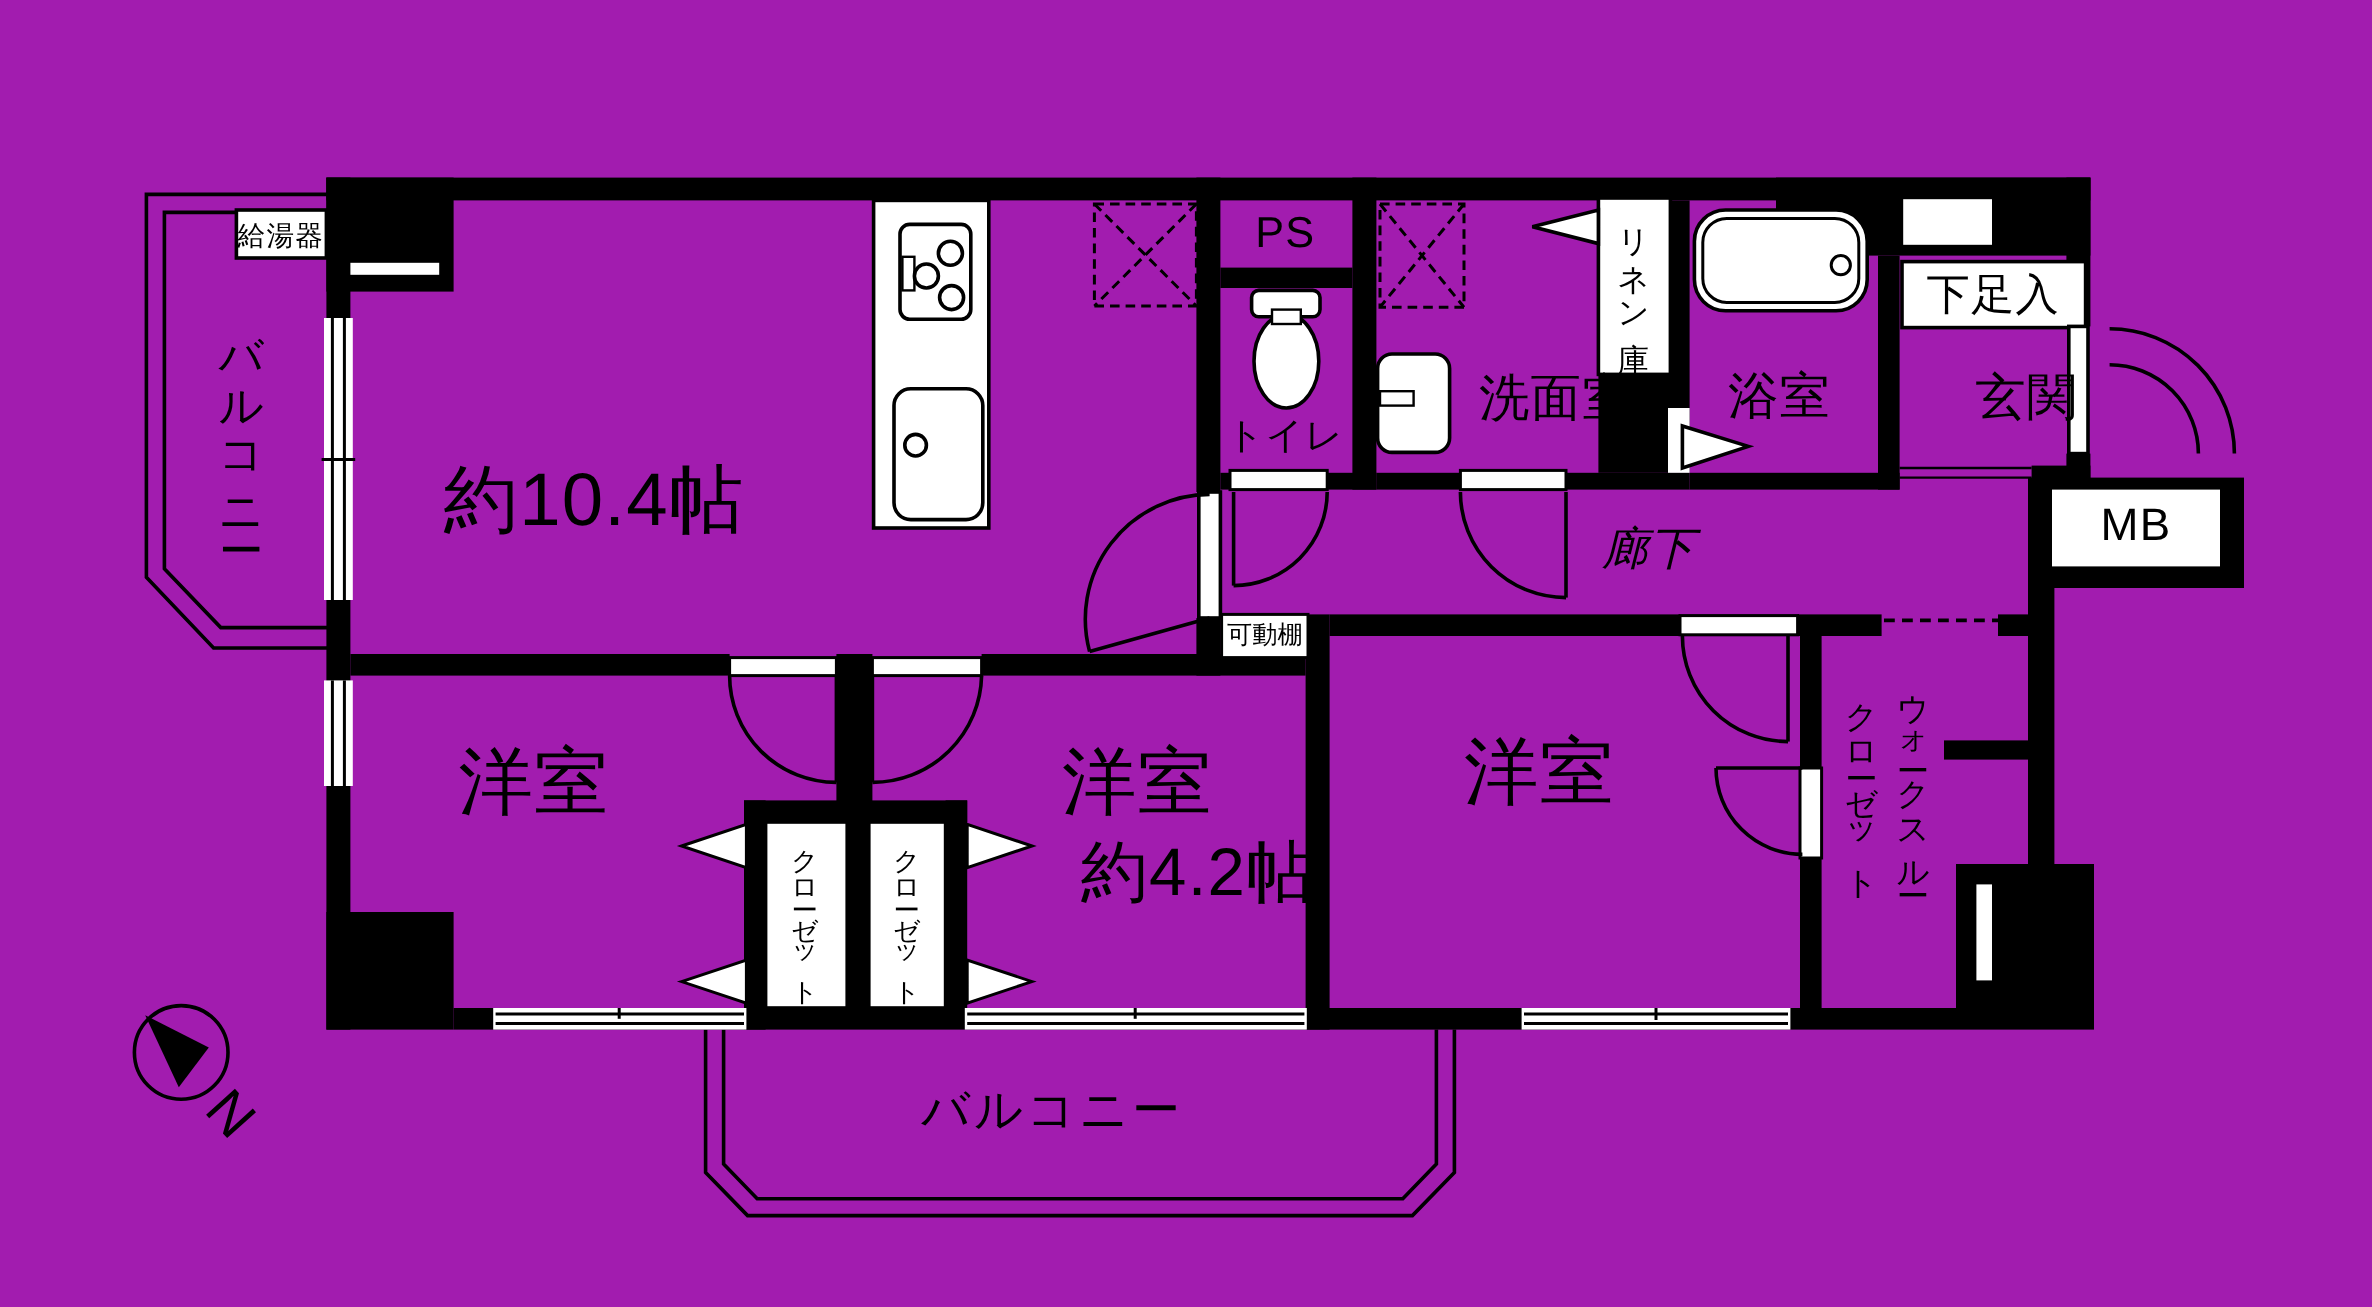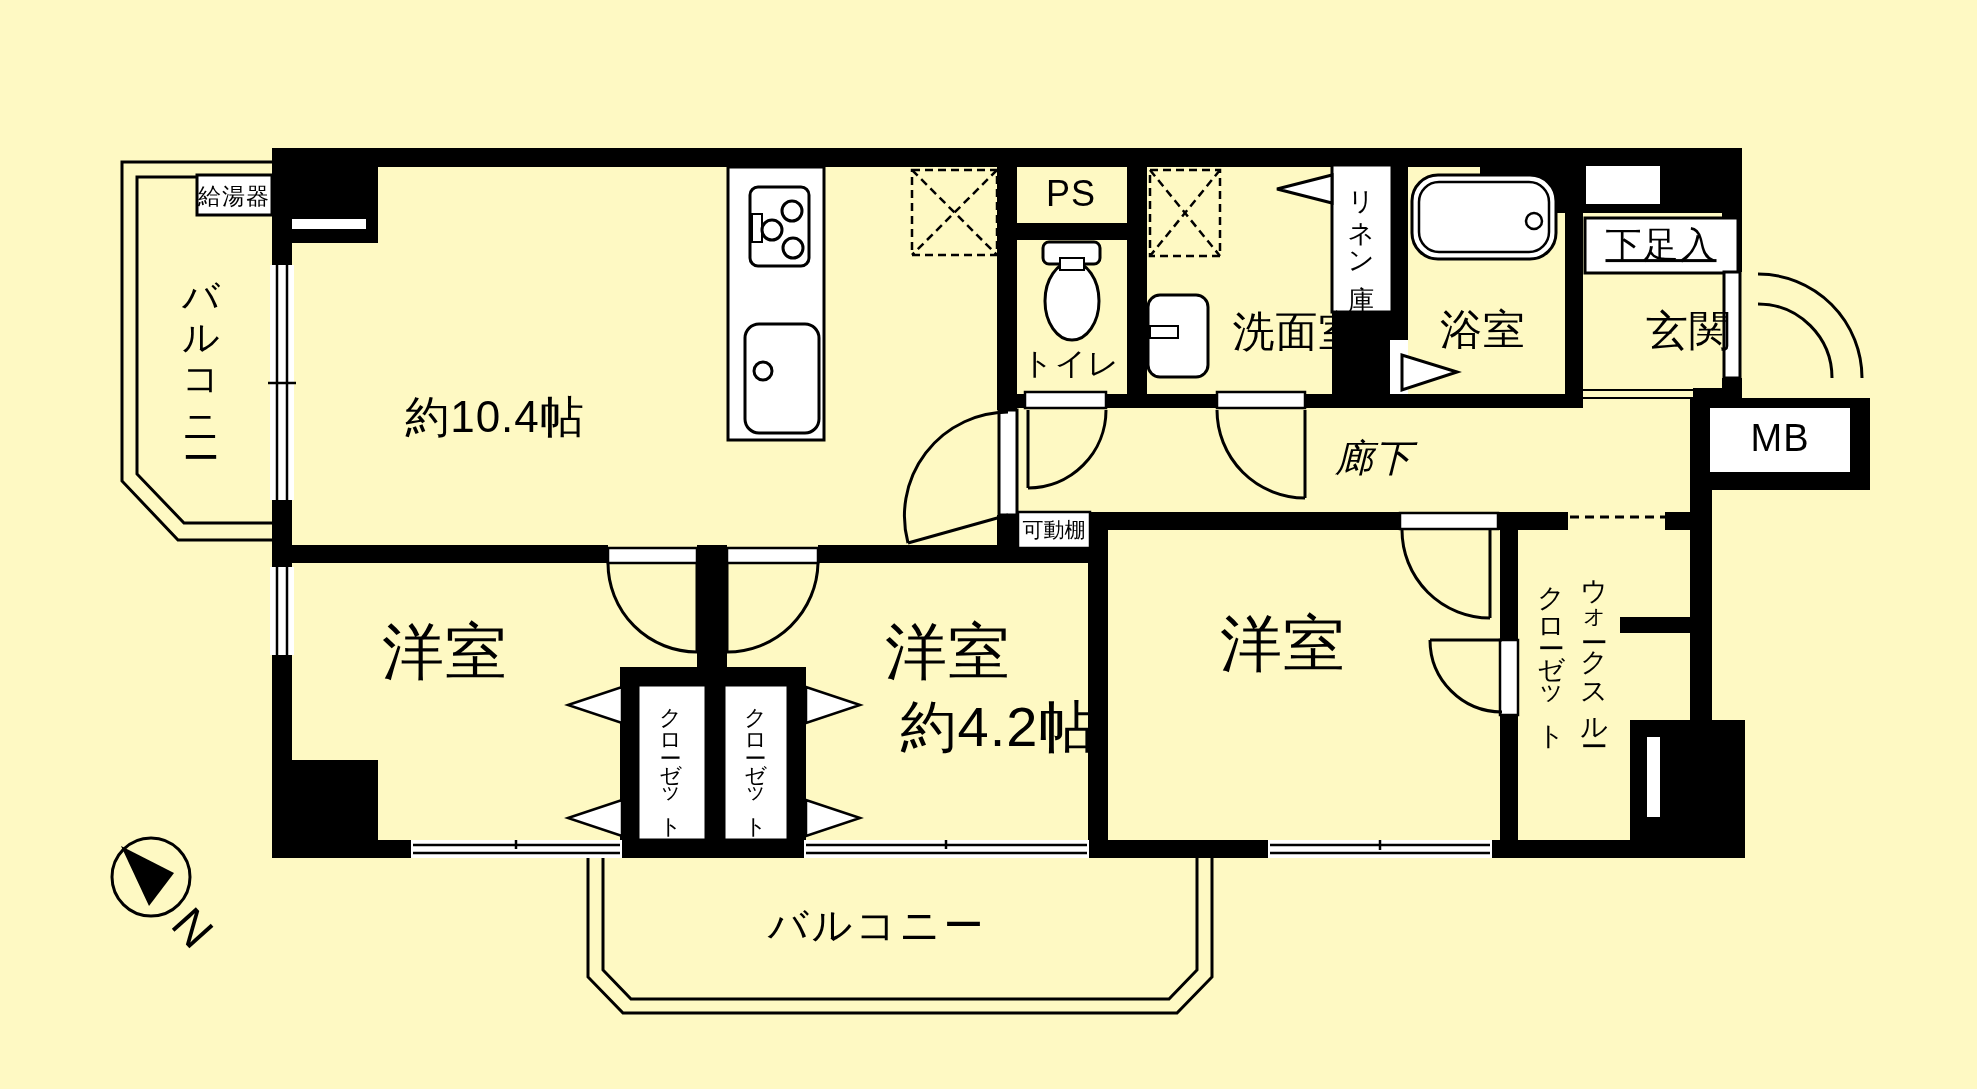--- a/index.html
+++ b/index.html
@@ -1,16 +1,16 @@
 <!DOCTYPE html>
 <html><head>
 <meta charset="utf-8">
 <style>
   html,body{margin:0;padding:0;background:#fff;}
-  .stage{position:relative;width:1977px;height:1089px;background:#fef9c3;overflow:hidden;
+  .stage{position:relative;width:1977px;height:1089px;background:#a21caf;overflow:hidden;
          font-family:"Liberation Sans","DejaVu Sans",sans-serif;}
   svg{position:absolute;left:0;top:0;}
   .lbl{position:absolute;transform:translate(-50%,-50%);color:#000;white-space:nowrap;
        text-align:center;line-height:1.05;letter-spacing:1px;}
   .vert{writing-mode:vertical-rl;text-orientation:mixed;transform:translate(-50%,0);}
   .north{transform:translate(-50%,-50%) rotate(48deg);font-weight:500;}
 </style>
 </head>
 <body>
 
@@ -196,27 +196,27 @@
   </g>
 
   <g>
     <circle cx="151" cy="877" r="39" fill="none" stroke="#000" stroke-width="3"></circle>
     <polygon points="121,846 149,906 174,873" fill="#000"></polygon>
   </g>
 </svg>
 
 <div class="lbl" style="left:234px;top:196px;font-size:23px;">給湯器</div>
 <div class="lbl vert" style="left:200px;top:255px;font-size:37px;letter-spacing:4px;">バルコニー</div>
-<div class="lbl" style="left:495px;top:417px;font-size:44px;">約10.4帖</div>
+<div class="lbl" style="left:495px;top:417px;font-size:62px;">約10.4帖</div>
 <div class="lbl" style="left:1071px;top:194px;font-size:36px;">PS</div>
 <div class="lbl" style="left:1071px;top:364px;font-size:31px;">トイレ</div>
 <div class="lbl" style="left:1297px;top:332px;font-size:42px;">洗面室</div>
 <div class="lbl vert" style="left:1361px;top:172px;font-size:26px;">リネン庫</div>
 <div class="lbl" style="left:1483px;top:330px;font-size:42px;">浴室</div>
-<div class="lbl" style="left:1661px;top:245px;font-size:36px;text-decoration:underline;">下足入</div>
+<div class="lbl" style="left:1661px;top:245px;font-size:36px;">下足入</div>
 <div class="lbl" style="left:1689px;top:331px;font-size:42px;">玄関</div>
 <div class="lbl" style="left:1780px;top:439px;font-size:38px;">MB</div>
 <div class="lbl" style="left:1374px;top:459px;font-size:38px;font-style:italic;">廊下</div>
 <div class="lbl" style="left:1054px;top:530px;font-size:21px;letter-spacing:0;">可動棚</div>
 <div class="lbl" style="left:445px;top:652px;font-size:62px;">洋室</div>
 <div class="lbl vert" style="left:671px;top:692px;font-size:22px;letter-spacing:2px;">クローゼット</div>
 <div class="lbl vert" style="left:756px;top:692px;font-size:22px;letter-spacing:2px;">クローゼット</div>
 <div class="lbl" style="left:948px;top:652px;font-size:62px;">洋室</div>
 <div class="lbl" style="left:950px;top:727px;font-size:56px;margin-left:48px;">約4.2帖</div>
 <div class="lbl" style="left:1283px;top:644px;font-size:62px;">洋室</div>

